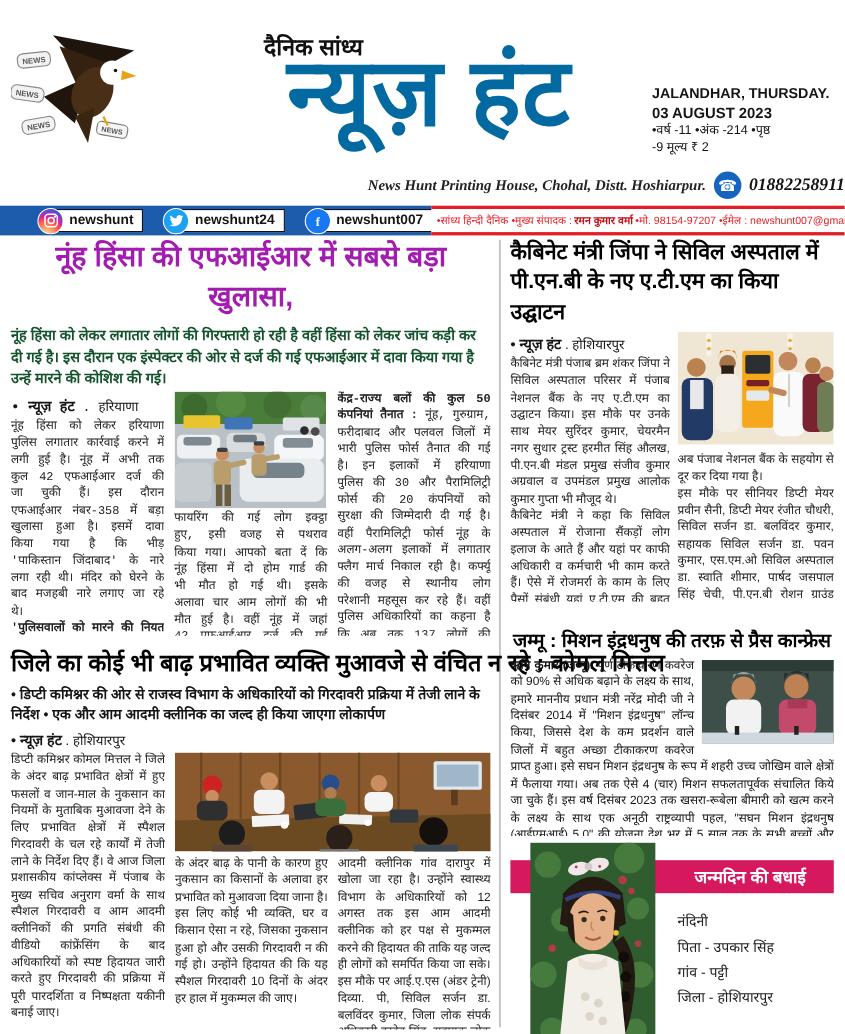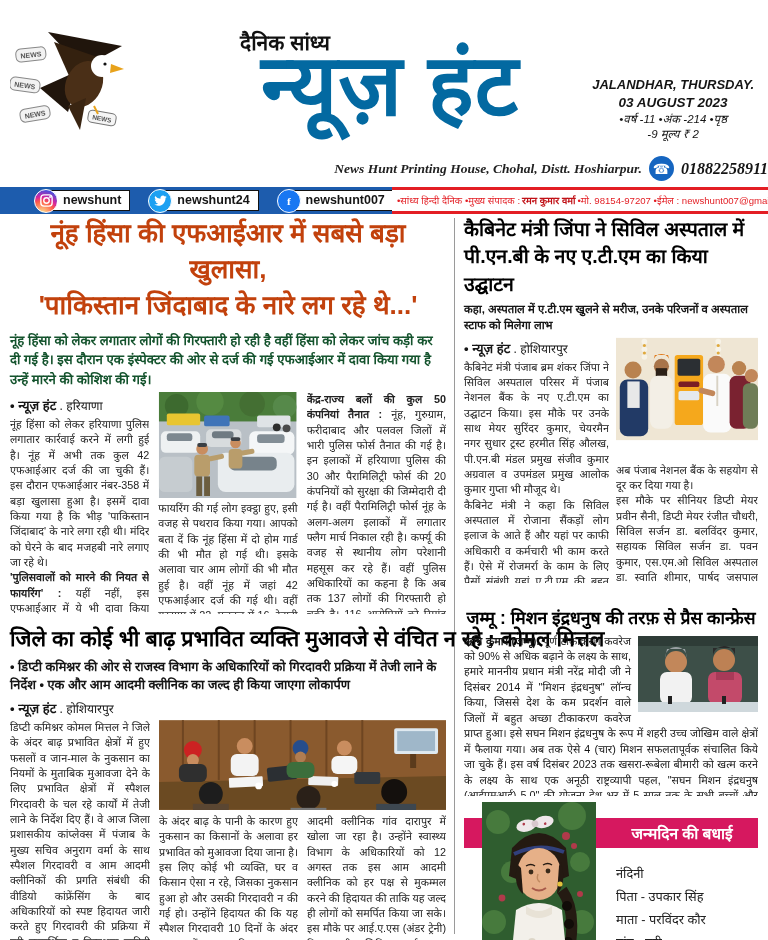--- a/index.html
+++ b/index.html
@@ -10,21 +10,21 @@
   }
   .page { position: relative; width: 768px; height: 940px; background:#fff; }
 
   
   .masthead { position: absolute; top:0; left:0; right:0; height: 186px; }
   .eagle-wrap { position:absolute; left:10px; top:26px; width:140px; height:118px; }
   .mast-tagline { position:absolute; left:240px; top:28px; font-size:21px; font-weight:bold; color:#111;text-align:center; }
   .mast-title { position:absolute; left:150px; top:40px; width:480px; text-align:center;
     font-size:86px; font-weight:800; color:#0369a1; line-height:1.05; letter-spacing:1px;
     font-family:"Liberation Sans", sans-serif; white-space:nowrap; }
-  .dateblock { position:absolute; right:14px; top:76px; text-align:center; line-height:1.35;font-style:italic; }
+  .dateblock { position:absolute; right:14px; top:76px; text-align:left; line-height:1.35; }
   .dateblock .d1 { font-weight:bold; font-size:13px; }
   .dateblock .d2 { font-weight:bold; font-size:13.5px; }
   .dateblock .d3, .dateblock .d4 { font-size:11.5px; }
   .printer-row { position:absolute; left:300px; right:0; top:156px; display:flex; align-items:center; justify-content:flex-end; gap:7px; }
   .printer-text { font-family:"Liberation Serif", serif; font-style:italic; font-weight:bold; font-size:13.5px; color:#222; }
   .phone-icon { width:25px; height:25px; border-radius:50%; background:#1565c0; color:#fff;
     display:flex; align-items:center; justify-content:center; font-size:14px; flex:0 0 auto; }
   .phone-num { font-family:"Liberation Serif", serif; font-weight:bold; font-style:italic; font-size:16px; }
 
   
@@ -46,23 +46,23 @@
   .divider-v { position:absolute; left:444px; top:2px; height:716px; width:1px; background:#9a9a9a; }
   .left-region { position:absolute; left:0; top:0; width:436px; }
   .right-region { position:absolute; left:454px; right:0; top:0; }
 
   .byline { font-size:12px; margin:4px 0 3px; }
   .byline b { font-size:13px; }
   p.body, .body { font-size:10.8px; line-height:1.42; text-align:justify; color:#222; }
   .photo { display:block; width:100%; }
 
   
-  .s1-headline { text-align:center; font-weight:800; font-size:26px; line-height:1.38; color:#c2410c; }
+  .s1-headline { text-align:center; font-weight:800; font-size:26px; line-height:1.38; color:#a21caf; }
   .s1-standfirst { font-weight:bold; font-size:13.2px; line-height:1.5; margin-top:7px; color:#14532d; }
-  .s1-cols { display:flex; gap:9px; margin-top:2px; }
+  .s1-cols { display:flex; gap:9px; margin-top:2px;font-family:Liberation Mono, monospace; }
   .s1-col { flex:1; height:222px; overflow:hidden; }
   .lead-in { font-weight:bold; }
 
   
   .s2 { margin-top:12px; }
   .s2-headline { font-weight:800; font-size:21.5px; line-height:1.25; white-space:nowrap; color:#000; }
   .s2-standfirst { font-weight:bold; font-size:12.8px; line-height:1.45; margin-top:5px; }
   .s2-body { display:flex; gap:9px; margin-top:2px; }
   .s2-c1 { width:140px; flex:0 0 auto; height:252px; overflow:hidden; }
   .s2-rest { flex:1; }
@@ -181,21 +181,20 @@
   </div>
 
   <div class="content">
     <div class="divider-v"></div>
 
     <div class="left-region">
 
       <div>
         <div class="s1-headline">
           <div>नूंह हिंसा की एफआईआर में सबसे बड़ा खुलासा,</div>
-          <div>'पाकिस्तान जिंदाबाद के नारे लग रहे थे...'</div>
         </div>
         <div class="s1-standfirst">नूंह हिंसा को लेकर लगातार लोगों की गिरफ्तारी हो रही है वहीं हिंसा को लेकर जांच कड़ी कर दी गई है। इस दौरान एक इंस्पेक्टर की ओर से दर्ज की गई एफआईआर में दावा किया गया है उन्हें मारने की कोशिश की गई।</div>
         <div class="s1-cols">
           <div class="s1-col">
             <div class="byline">
               <b>• न्यूज़ हंट</b>
               <span>. हरियाणा</span>
             </div>
             <p class="body"><span>नूंह हिंसा को लेकर हरियाणा पुलिस लगातार कार्रवाई करने में लगी हुई है। नूंह में अभी तक कुल 42 एफआईआर दर्ज की जा चुकी हैं। इस दौरान एफआईआर नंबर-358 में बड़ा खुलासा हुआ है। इसमें दावा किया गया है कि भीड़ 'पाकिस्तान जिंदाबाद' के नारे लगा रही थी। मंदिर को घेरने के बाद मजहबी नारे लगाए जा रहे थे।</span></p>
             <p class="body"><b class="lead-in">'पुलिसवालों को मारने की नियत से फायरिंग' :</b> <span>यहीं नहीं, इस एफआईआर में ये भी दावा किया गया है कि भीड़ अवैध हथियारों से पुलिस पर भी फायरिंग कर रही थी। पथराव कर रही थी। इंस्पेक्टर की ओर से दर्ज की गई एफआईआर में दावा किया गया है कि पुलिसवालों को मारने की नियत से</span></p>
@@ -329,21 +328,20 @@
       </div>
     </div>
 
     <div class="right-region">
 
       <div>
         <div class="sa-headline">
           <div>कैबिनेट मंत्री जिंपा ने सिविल अस्पताल में</div>
           <div>पी.एन.बी के नए ए.टी.एम का किया उद्घाटन</div>
         </div>
-        <div class="sa-standfirst">कहा, अस्पताल में ए.टी.एम खुलने से मरीज, उनके परिजनों व अस्पताल स्टाफ को मिलेगा लाभ</div>
         <div class="sa-grid">
           <div class="sa-c1">
             <div class="byline">
               <b>• न्यूज़ हंट</b>
               <span>. होशियारपुर</span>
             </div>
             <p class="body"><span>कैबिनेट मंत्री पंजाब ब्रम शंकर जिंपा ने सिविल अस्पताल परिसर में पंजाब नेशनल बैंक के नए ए.टी.एम का उद्घाटन किया। इस मौके पर उनके साथ मेयर सुरिंदर कुमार, चेयरमैन नगर सुधार ट्रस्ट हरमीत सिंह औलख, पी.एन.बी मंडल प्रमुख संजीव कुमार अग्रवाल व उपमंडल प्रमुख आलोक कुमार गुप्ता भी मौजूद थे।</span></p>
             <p class="body"><span>कैबिनेट मंत्री ने कहा कि सिविल अस्पताल में रोजाना सैंकड़ों लोग इलाज के आते हैं और यहां पर काफी अधिकारी व कर्मचारी भी काम करते हैं। ऐसे में रोजमर्रा के काम के लिए पैसों संबंधी यहां ए.टी.एम की बहुत जरूरत थी।</span></p>
           </div>
           <div class="sa-c2">
@@ -388,21 +386,21 @@
               <g>
                   <circle cx="130" cy="32" r="7.5" fill="#b9824f"></circle>
                   <rect x="120" y="40" width="22" height="56" rx="7" fill="#7a2230"></rect>
                 </g>
               <g>
                   <circle cx="143" cy="40" r="7" fill="#c2875a"></circle>
                   <rect x="134" y="48" width="16" height="48" rx="6" fill="#6f7d57"></rect>
                 </g>
               <rect x="88" y="52" width="18" height="6" rx="3" fill="#c2875a" transform="rotate(14 88 52)"></rect>
             </svg>
-            <p class="body" style="margin-top:20px"><span>अब पंजाब नेशनल बैंक के सहयोग से दूर कर दिया गया है।</span></p>
+            <p class="body" style="margin-top:4px"><span>अब पंजाब नेशनल बैंक के सहयोग से दूर कर दिया गया है।</span></p>
             <p class="body"><span>इस मौके पर सीनियर डिप्टी मेयर प्रवीन सैनी, डिप्टी मेयर रंजीत चौधरी, सिविल सर्जन डा. बलविंदर कुमार, सहायक सिविल सर्जन डा. पवन कुमार, एस.एम.ओ सिविल अस्पताल डा. स्वाति शीमार, पार्षद जसपाल सिंह चेची, पी.एन.बी रोशन ग्राउंड शाखा प्रमुख राजविंदर कौर भी मौजूद थे।</span></p>
           </div>
         </div>
       </div>
 
       <div class="sb">
         <div class="sb-headline">जम्मू : मिशन इंद्रधनुष की तरफ़ से प्रैस कान्फ्रेस</div>
         <div class="sb-body">
           <svg class="sb-photo" viewBox="0 0 120 76">
             <rect width="120" height="76" fill="#3d4f48"></rect>
@@ -483,21 +481,20 @@
               <circle cx="62" cy="146" r="4"></circle>
               <circle cx="54" cy="158" r="4"></circle>
               <circle cx="66" cy="162" r="4"></circle>
             </g>
           <path d="M44 104 q13 10 26 0 l0 8 q-13 8 -26 0z" fill="#e8e2d6"></path>
         </svg>
         <div class="bday-banner-label">जन्मदिन की बधाई</div>
         <div class="bday-details">
           <div>नंदिनी</div>
           <div>पिता - उपकार सिंह</div>
-          <div>माता - परविंदर कौर</div>
           <div>गांव - पट्टी</div>
           <div>जिला - होशियारपुर</div>
         </div>
 
       </div>
     </div>
   </div>
 </div>
 
 </body></html>

